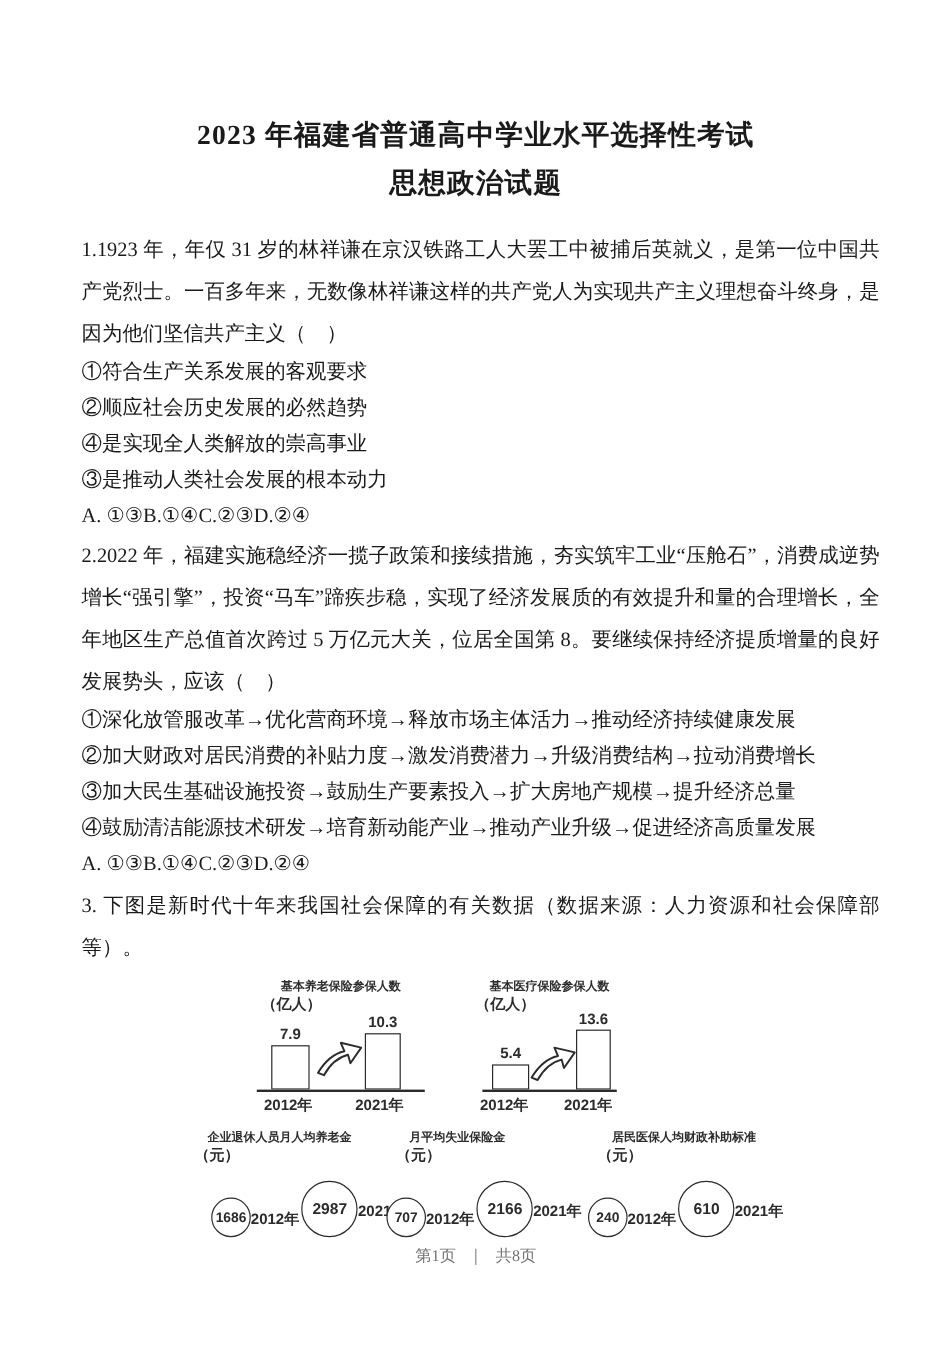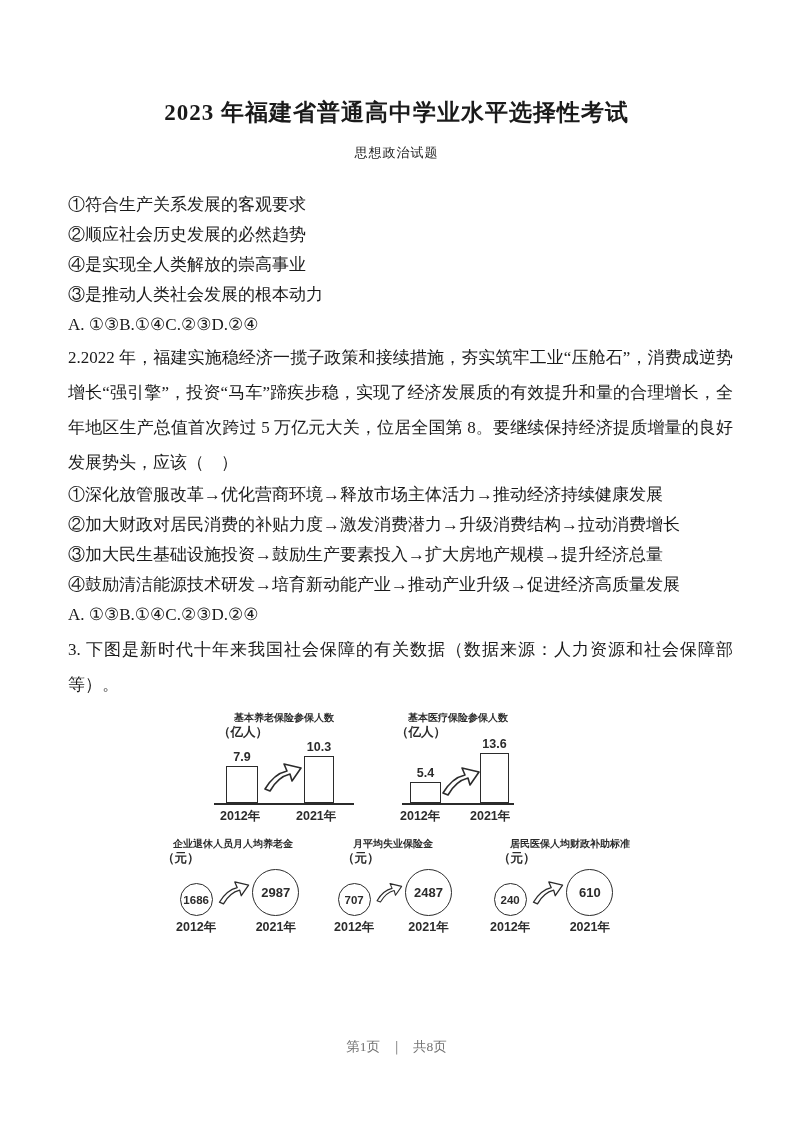--- a/index.html
+++ b/index.html
@@ -1,35 +1,35 @@
 <!DOCTYPE html>
 <html><head>
 <meta charset="utf-8">
 <style>
   html,body{margin:0;padding:0;background:#fff;}
   .page{position:relative;width:793px;height:1122px;background:#ffffff;overflow:hidden;
         font-family:"Liberation Serif","DejaVu Serif",serif;color:#1a1a1a;}
   .titleblock{margin-top:96px;text-align:center;}
   .title-main{font-size:23px;font-weight:bold;line-height:34px;letter-spacing:1px;}
-  .title-sub{font-size:13px;font-weight:normal;line-height:34px;margin-top:6px;letter-spacing:1px;}
+  .title-sub{font-size:23px;font-weight:bold;line-height:34px;margin-top:6px;letter-spacing:1px;}
   .content{margin:20px 60px 0 68px;font-size:17px;}
   .stem{line-height:35px;text-align:justify;}
   .opt{line-height:30px;}
   .answers{display:flex;line-height:30px;}
   .answers span{white-space:nowrap;}
   .q3line{line-height:35px;margin-top:2px;}
 
   
   .figure{position:relative;margin:8px 0 0 78px;width:580px;height:222px;
           font-family:"Liberation Sans","DejaVu Sans",sans-serif;color:#2b2b2b;font-weight:bold;}
   .bchart,.cchart{position:absolute;}
   #bc1{left:58px;top:0;width:160px;}
   #bc2{left:246px;top:0;width:132px;}
   #cc1{left:8px;top:126px;width:158px;}
-  #cc2{left:188px;top:126px;width:118px;}
+  #cc2{left:176px;top:126px;width:118px;}
   #cc3{left:344px;top:126px;width:160px;}
   .ct{font-size:10px;line-height:15px;text-align:center;white-space:nowrap;}
   .cu{font-size:12.5px;line-height:14px;padding-left:8px;}
   #bc1 .cu{padding-left:14px;}
   #bc2 .cu{padding-left:4px;}
   
   .plot{position:relative;height:62px;margin:2px 10px 0;border-bottom:2px solid #2b2b2b;}
   .bar{position:absolute;bottom:0;border:1.6px solid #2b2b2b;background:#fff;box-sizing:border-box;}
   .bval{position:absolute;font-size:12.5px;text-align:center;}
   #bc1 .bar-a{left:12px;width:32px;height:37px;}
@@ -43,21 +43,21 @@
   #bc2 .bval-b{left:76px;width:33px;bottom:52px;}
   #bc2 .barrow{position:absolute;left:38px;bottom:6px;}
   .yrow{position:relative;height:18px;margin-top:3px;font-size:12.5px;}
   #bc1 .yr-a{position:absolute;left:16px;}
   #bc1 .yr-b{position:absolute;left:92px;}
   #bc2 .yr-a{position:absolute;left:8px;}
   #bc2 .yr-b{position:absolute;left:78px;}
   
   .crow{display:flex;align-items:flex-end;margin-top:4px;}
   #cc1 .crow{padding-left:22px;}
-  .ccol{display:flex;flex-direction:column;align-items:center;}
+  .ccol{display:flex;flex-direction:row;align-items:center;}
   .circ{border:1.7px solid #2b2b2b;border-radius:50%;display:flex;align-items:center;
         justify-content:center;background:#fff;box-sizing:border-box;}
   .circ.sm{width:33px;height:33px;font-size:11.5px;}
   .circ.lg{width:47px;height:47px;font-size:13px;text-align:right;}
   .yr{font-size:12.5px;margin-top:3px;white-space:nowrap;}
   .carrow{margin:0 1px 30px;}
   
   .footer{position:absolute;left:0;right:0;bottom:66px;display:flex;justify-content:center;
           gap:10px;font-size:13.5px;color:#737373;
           font-family:"Liberation Serif","DejaVu Serif",serif;}
@@ -75,20 +75,21 @@
 
 <div class="page">
 
   <div class="titleblock">
     <div class="title-main">2023 年福建省普通高中学业水平选择性考试</div>
     <div class="title-sub">思想政治试题</div>
   </div>
 
   <div class="content">
 
+    <div class="stem">1.1923 年，年仅 31 岁的林祥谦在京汉铁路工人大罢工中被捕后英就义，是第一位中国共产党烈士。一百多年来，无数像林祥谦这样的共产党人为实现共产主义理想奋斗终身，是因为他们坚信共产主义（　）</div>
     <div class="opt">①符合生产关系发展的客观要求</div>
     <div class="opt">②顺应社会历史发展的必然趋势</div>
     <div class="opt">④是实现全人类解放的崇高事业</div>
     <div class="opt">③是推动人类社会发展的根本动力</div>
     <div class="answers">
       <span>A. ①③</span>
       <span>B.①④</span>
       <span>C.②③</span>
       <span>D.②④</span>
     </div>
@@ -168,21 +169,21 @@
         <div class="cu">（元）</div>
         <div class="crow">
           <div class="ccol">
             <div class="circ sm">707</div>
             <div class="yr">2012年</div>
           </div>
           <svg class="carrow" width="34" height="27" viewBox="0 0 42 32">
               <use href="#up-arrow"></use>
             </svg>
           <div class="ccol">
-            <div class="circ lg">2487</div>
+            <div class="circ lg">2166</div>
             <div class="yr">2021年</div>
           </div>
         </div>
       </div>
 
       <div class="cchart" id="cc3">
         <div class="ct">居民医保人均财政补助标准</div>
         <div class="cu">（元）</div>
         <div class="crow">
           <div class="ccol">

